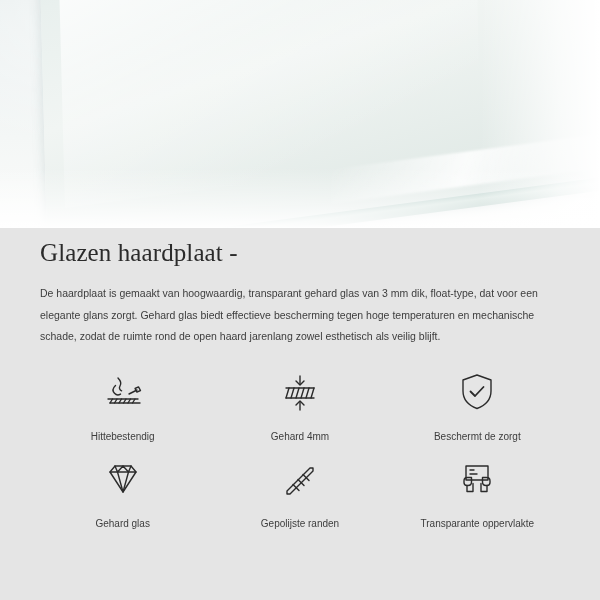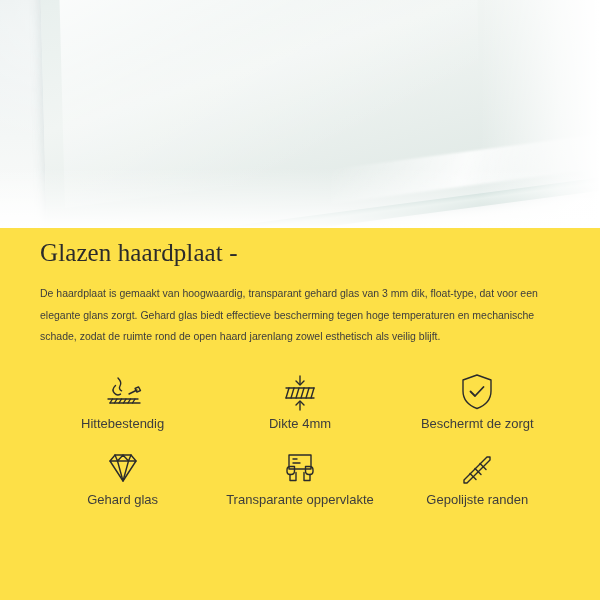--- a/index.html
+++ b/index.html
@@ -10,21 +10,21 @@
     width: 600px;
     height: 600px;
     background: #ffffff;
     font-family: "Liberation Sans", sans-serif;
     overflow: hidden;
   }
   .page {
     position: relative;
     width: 600px;
     height: 600px;
-    background: #fde047;
+    background: #e5e5e5;
     overflow: hidden;
   }
 
   
   .hero {
     position: relative;
     width: 600px;
     height: 228px;
     overflow: hidden;
     background: #f2f5f5;
@@ -146,22 +146,22 @@
     height: 44px;
     width: 58px;
     display: flex;
     align-items: center;
     justify-content: center;
   }
   .feature-icon svg {
     display: block;
   }
   .feature-label {
-    margin-top: 2px;
-    font-size: 13px;
+    margin-top: 16px;
+    font-size: 10px;
     color: #3d3d3d;
     text-align: center;
     line-height: 1.3;
   }
 </style>
 </head>
 <body>
 
 <div class="page">
 
@@ -206,21 +206,21 @@
           <svg width="44" height="40" viewBox="0 0 44 40" fill="none" stroke="#2b2b2b" stroke-width="1.4" stroke-linecap="round" stroke-linejoin="round">
             <path d="M22 4 v8"></path>
             <path d="M18 9 l4 4 4 -4"></path>
             <path d="M8 16 h28"></path>
             <path d="M8 26 h28"></path>
             <path d="M11 16 l-3 10 M16 16 l-3 10 M21 16 l-3 10 M26 16 l-3 10 M31 16 l-3 10 M36 16 l-3 10"></path>
             <path d="M22 30 v8"></path>
             <path d="M18 33 l4 -4 4 4"></path>
           </svg>
         </span>
-        <span class="feature-label">Dikte 4mm</span>
+        <span class="feature-label">Gehard 4mm</span>
       </div>
 
       <div class="feature">
         <span class="feature-icon">
           <svg width="40" height="42" viewBox="0 0 40 42" fill="none" stroke="#2b2b2b" stroke-width="1.4" stroke-linecap="round" stroke-linejoin="round">
             <path d="M20 4 L34 9 v11 c0 9 -6 14.5 -14 17.5 C12 34.5 6 29 6 20 V9 z"></path>
             <path d="M13.5 20.5 l4.5 4.5 8.5 -9" stroke-width="1.8"></path>
           </svg>
         </span>
         <span class="feature-label">Beschermt de zorgt</span>
@@ -229,43 +229,43 @@
       <div class="feature">
         <span class="feature-icon">
           <svg width="42" height="38" viewBox="0 0 42 38" fill="none" stroke="#2b2b2b" stroke-width="1.4" stroke-linecap="round" stroke-linejoin="round">
             <path d="M8 12 h26 L21 32 z"></path>
             <path d="M8 12 l5 -6 h16 l5 6"></path>
             <path d="M13 6 l2.5 6 L21 6 l5.5 6 L29 6"></path>
             <path d="M15.5 12 L21 32 l5.5 -20"></path>
           </svg>
         </span>
         <span class="feature-label">Gehard glas</span>
+      </div>
+
+      <div class="feature">
+        <span class="feature-icon">
+          <svg width="42" height="38" viewBox="0 0 42 38" fill="none" stroke="#2b2b2b" stroke-width="1.4" stroke-linecap="round" stroke-linejoin="round">
+            <path d="M8 31 L31 8 h3 v3 L11 34 H8 z"></path>
+            <path d="M14 24.5 l6 6"></path>
+            <path d="M19 19.5 l6 6"></path>
+            <path d="M24 14.5 l6 6"></path>
+          </svg>
+        </span>
+        <span class="feature-label">Gepolijste randen</span>
       </div>
 
       <div class="feature">
         <span class="feature-icon">
           <svg width="44" height="38" viewBox="0 0 44 38" fill="none" stroke="#2b2b2b" stroke-width="1.4" stroke-linecap="round" stroke-linejoin="round">
             <path d="M11 6 h22 v14 H11 z"></path>
             <path d="M15 10 l4 -0 M15 14 l7 0"></path>
             <path d="M9 21 c0 -2 1.5 -3.5 3.5 -3.5 h4 v4.5 c0 2 -1.5 3.5 -3.5 3.5 h-1 c-1.6 0 -3 -1.3 -3 -3 z"></path>
             <path d="M12 25.5 v6 h6 v-8"></path>
             <path d="M35 21 c0 -2 -1.5 -3.5 -3.5 -3.5 h-4 v4.5 c0 2 1.5 3.5 3.5 3.5 h1 c1.6 0 3 -1.3 3 -3 z"></path>
             <path d="M32 25.5 v6 h-6 v-8"></path>
           </svg>
         </span>
         <span class="feature-label">Transparante oppervlakte</span>
       </div>
 
-      <div class="feature">
-        <span class="feature-icon">
-          <svg width="42" height="38" viewBox="0 0 42 38" fill="none" stroke="#2b2b2b" stroke-width="1.4" stroke-linecap="round" stroke-linejoin="round">
-            <path d="M8 31 L31 8 h3 v3 L11 34 H8 z"></path>
-            <path d="M14 24.5 l6 6"></path>
-            <path d="M19 19.5 l6 6"></path>
-            <path d="M24 14.5 l6 6"></path>
-          </svg>
-        </span>
-        <span class="feature-label">Gepolijste randen</span>
-      </div>
-
     </div>
   </div>
 </div>
 
 </body></html>

